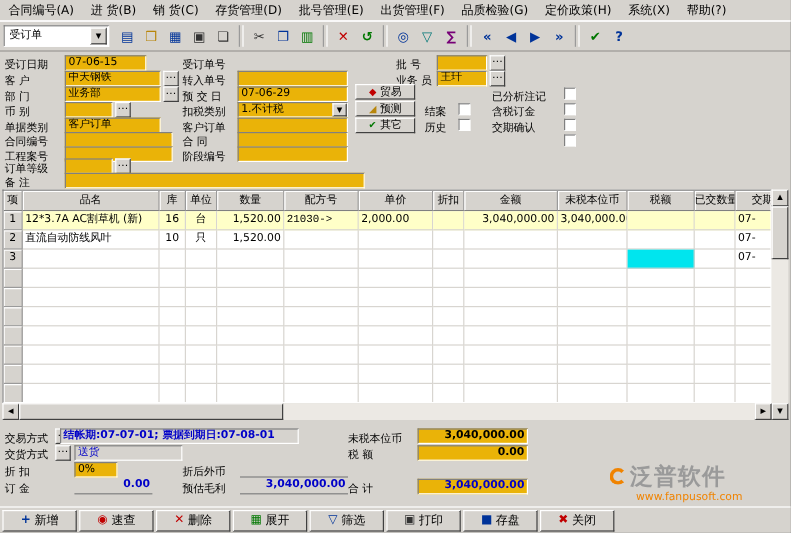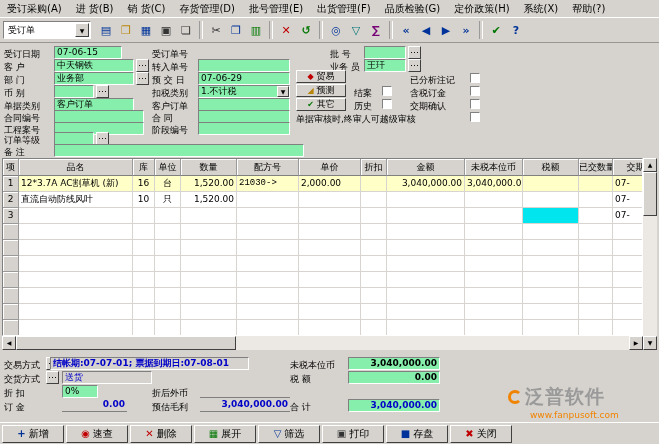--- a/index.html
+++ b/index.html
@@ -16,21 +16,21 @@
     position:relative;font-size:9px;line-height:16px;padding-left:4px;box-sizing:border-box;margin-right:5px;}
   .combo .dd{position:absolute;right:1px;top:1px;width:14px;height:14px;background:#d6d3ce;
     border:1px solid;border-color:#fff #404040 #404040 #fff;font-size:6px;text-align:center;line-height:13px;box-sizing:border-box;}
   .ticons{display:flex;align-items:center;}
   .tbtn{width:20px;height:20px;display:flex;align-items:center;justify-content:center;font-size:11px;font-weight:bold;}
   .tsep{width:2px;height:18px;border-left:1px solid #9a9a9a;border-right:1px solid #fff;margin:0 3px;}
   .c-blue{color:#003399}.c-red{color:#c00000}.c-green{color:#007700}.c-amber{color:#b8860b}
   .c-dark{color:#333333}.c-teal{color:#007777}.c-purple{color:#770077}
   
   .flabel{position:absolute;font-size:9px;white-space:nowrap;}
-  .field{position:absolute;height:13px;background:#86efac;border:1px solid;border-color:#808080 #fff #fff #808080;
+  .field{position:absolute;height:13px;background:#eab308;border:1px solid;border-color:#808080 #fff #fff #808080;
     font-size:9px;line-height:11px;padding:0 2px;box-sizing:border-box;white-space:nowrap;overflow:hidden;}
   .gray{background:#d6d3ce;}
   .red{color:#c00000;font-weight:bold;}
   .blue{color:#0000c8;}
   .bold{font-weight:bold;}
   .rt{text-align:right;}
   .uline{background:transparent;border:none;border-bottom:1px solid #808080;}
   .dots{position:absolute;width:13px;height:13px;background:#d6d3ce;border:1px solid;
     border-color:#fff #404040 #404040 #fff;font-size:9px;line-height:7px;text-align:center;box-sizing:border-box;}
   .ddbtn{position:absolute;width:12px;height:11px;background:#d6d3ce;border:1px solid;
@@ -78,21 +78,21 @@
     border-right-color:transparent;box-sizing:border-box;}
   .wm-text{font-size:19px;font-weight:bold;color:#9a9a9a;letter-spacing:1px;}
   .wm-url{font-size:9px;color:#f08300;margin-left:22px;}
 </style>
 </head>
 <body>
 
 <div class="window">
 
   <div class="menubar">
-      <div class="menu-item">受订采购(A)</div>
+      <div class="menu-item">合同编号(A)</div>
       <div class="menu-item">进 货(B)</div>
       <div class="menu-item">销 货(C)</div>
       <div class="menu-item">存货管理(D)</div>
       <div class="menu-item">批号管理(E)</div>
       <div class="menu-item">出货管理(F)</div>
       <div class="menu-item">品质检验(G)</div>
       <div class="menu-item">定价政策(H)</div>
       <div class="menu-item">系统(X)</div>
       <div class="menu-item">帮助(?)</div>
     </div>
@@ -191,21 +191,20 @@
   <span class="flabel" style="left:410px;top:74px">已分析注记</span>
   <span class="cb" style="left:470px;top:73px"></span>
   <span class="flabel" style="left:354px;top:87px">结案</span>
   <span class="cb" style="left:382px;top:86px"></span>
   <span class="flabel" style="left:410px;top:87px">含税订金</span>
   <span class="cb" style="left:470px;top:86px"></span>
   <span class="flabel" style="left:354px;top:100px">历史</span>
   <span class="cb" style="left:382px;top:99px"></span>
   <span class="flabel" style="left:410px;top:100px">交期确认</span>
   <span class="cb" style="left:470px;top:99px"></span>
-  <span class="flabel" style="left:296px;top:113px">单据审核时,终审人可越级审核</span>
   <span class="cb" style="left:470px;top:112px"></span>
 
   <div class="tablewrap">
     <div class="thead">
         <div class="th" style="width: 16px;">项</div>
         <div class="th" style="width: 114px;">品名</div>
         <div class="th" style="width: 22px;">库</div>
         <div class="th" style="width: 26px;">单位</div>
         <div class="th" style="width: 56px;">数量</div>
         <div class="th" style="width: 62px;">配方号</div>

